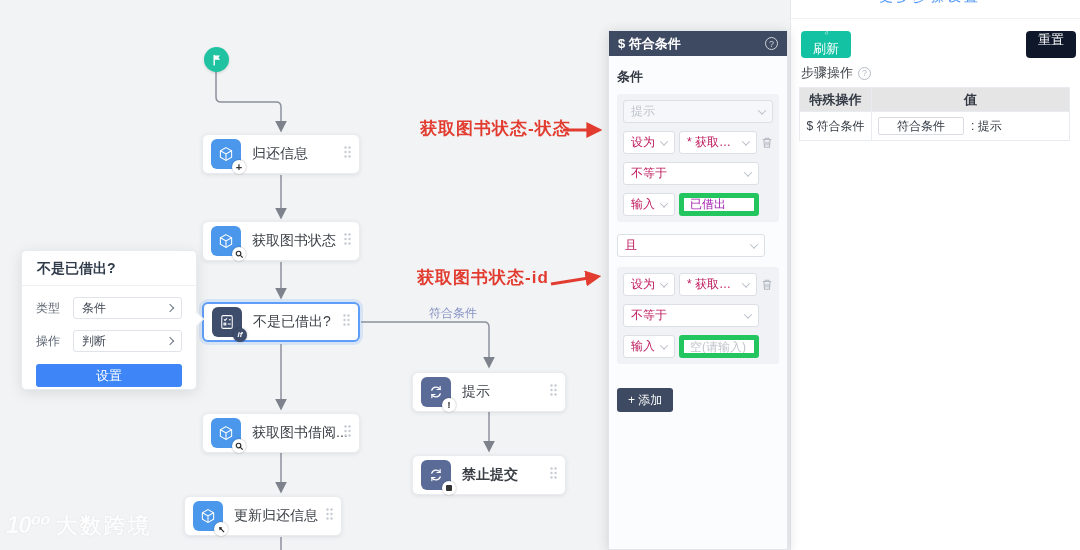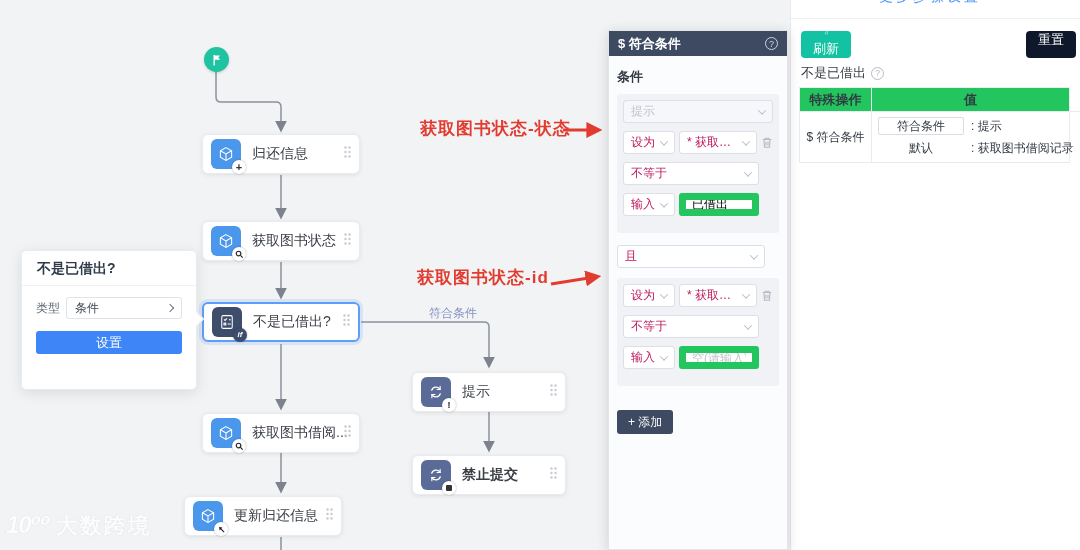--- a/index.html
+++ b/index.html
@@ -39,21 +39,21 @@
   .watermark { position:absolute; left:6px; top:511px; z-index:2; color:rgba(255,255,255,.95); display:flex;
     align-items:baseline; gap:6px; text-shadow:0 0 1px rgba(180,183,188,.6); }
   .wm-mark { font-size:24px; font-weight:bold; font-style:italic; letter-spacing:-1px; }
   .wm-name { font-size:22px; font-weight:bold; letter-spacing:2px; }
 
   
   .popup { position:absolute; left:21px; top:250px; width:176px; height:140px; background:#fff; border:1px solid #e8ebf0;
     border-radius:5px; box-shadow:0 3px 14px rgba(0,0,0,.10); z-index:6; }
   .popup-title { padding:9px 15px 7px; font-size:14px; font-weight:bold; color:#2f3a4a; border-bottom:1px solid #eef0f3; }
   .popup-row { display:flex; align-items:center; margin:11px 14px 0; }
-  .popup-row .lab { width:30px; font-size:12px; color:#5c6673; flex:0 0 auto; }
+  .popup-row .lab { width:30px; font-size:12px; color:#5c6673; flex:0 0 auto; margin-right:7px; }
   .popup-sel { flex:1; height:22px; border:1px solid #e0e3e9; border-radius:3px; display:flex; align-items:center;
     justify-content:space-between; padding:0 8px; font-size:12px; color:#424a56; cursor:pointer; }
   .chev-r { width:6px; height:6px; border-right:1.5px solid #6b7584; border-bottom:1.5px solid #6b7584;
     transform:rotate(-45deg); }
   .popup-btn { margin:12px 14px 0; width:calc(100% - 28px); height:23px; background:#3e86f7; border:none; border-radius:3px;
     color:#fff; font-size:13px; cursor:pointer; }
   .popup-arrow { position:absolute; left:192px; top:314px; width:10px; height:10px; background:#fff;
     border-top:1px solid #e8ebf0; border-right:1px solid #e8ebf0; transform:rotate(45deg); z-index:7; }
 
   
@@ -73,46 +73,46 @@
   .help.grey { border-color:#b6bbc4; color:#b6bbc4; margin-left:5px; }
   .cond-body { padding:12px 8px 0; }
   .cond-section { font-size:13px; font-weight:bold; color:#333a44; margin-bottom:8px; }
   .cgroup { background:#f0f2f5; border-radius:3px; padding:6px; margin-bottom:12px; }
   .sel { background:#fff; border:1px solid #dcdfe6; border-radius:3px; height:23px; display:flex; align-items:center;
     justify-content:space-between; padding:0 7px; font-size:12px; color:#be185d; cursor:pointer; }
   .sel.disabled { background:#f5f7fa; color:#bfc4cc; cursor:not-allowed; }
   .chev { width:6px; height:6px; border-right:1.5px solid #b9bec8; border-bottom:1.5px solid #b9bec8;
     transform:rotate(45deg) translate(-1px,-1px); flex:0 0 auto; margin-left:4px; }
   .crow { display:flex; align-items:center; gap:4px; margin-bottom:8px; }
-  .crow:last-child { margin-bottom:11px; }
+  .crow:last-child { margin-bottom:0; }
   .w-set { width:52px; flex:0 0 auto; }
   .w-field { flex:1; min-width:0; }
   .w-field span { overflow:hidden; white-space:nowrap; text-overflow:ellipsis; }
   .w-op { margin-right:14px; }
-  .crow .inp { flex:1; min-width:0; height:23px; border:7px solid #22c55e; border-radius:3px; background:#fff;
-    font-size:12px; padding:0 6px; color:#000000; font-family:inherit; }
+  .crow .inp { flex:1; min-width:0; height:23px; border:5px solid #22c55e; border-radius:3px; background:#fff;
+    font-size:12px; padding:0 6px; color:#a21caf; font-family:inherit; }
   .crow .inp::placeholder { color:#c0c4cc; }
   .trash { flex:0 0 auto; cursor:pointer; display:flex; }
   .add-btn { margin-top:12px; background:#3e4a61; color:#fff; border:none; border-radius:3px; height:24px;
     padding:0 11px; font-size:12px; cursor:pointer; }
 
   
   .settings { position:absolute; left:790px; top:0; width:290px; height:550px; background:#fff;
     border-left:1px solid #e6e8ec; z-index:8; }
   .top-cut { position:absolute; left:88px; top:0; width:140px; height:7px; overflow:hidden; }
   .top-cut span { position:relative; top:-12px; display:block; color:#4f94f7; font-size:14px; letter-spacing:3px; white-space:nowrap; }
   .top-divider { position:absolute; left:0; top:18px; width:100%; border-top:1px solid #f0f1f3; }
   .btn { position:absolute; top:31px; height:27px; border:none; border-radius:4px; color:#fff; font-size:13px;
     display:flex; align-items:center; gap:5px; cursor:pointer; padding:0 12px;flex-direction:column; }
   .btn.refresh { left:10px; background:#13c2a2; }
   .btn.reset { right:4px; background:#0f172a; }
   .sec-label { position:absolute; left:10px; top:64px; font-size:13px; color:#3a3f46; display:flex; align-items:center; }
   .tbl { position:absolute; left:8px; top:87px; width:271px; border:1px solid #e8ebf0; font-size:13px; color:#333a44; }
   .tr { display:flex; }
-  .th { background:#22c55e; font-weight:bold; height:23px; display:flex; align-items:center; justify-content:center; }
+  .th { background:#e5e5e5; font-weight:bold; height:23px; display:flex; align-items:center; justify-content:center; }
   .c1 { width:72px; flex:0 0 auto; border-right:1px solid #e8ebf0; }
   .c2 { flex:1; }
   .td { border-top:1px solid #e8ebf0; }
   .td.c1 { display:flex; align-items:center; justify-content:center; font-size:12px; }
   .td.c2 { padding:5px 6px; }
   .vline { display:flex; align-items:center; margin-bottom:4px; }
   .vline:last-child { margin-bottom:0; }
   .vtag { width:86px; height:18px; display:flex; align-items:center; justify-content:center; font-size:12px;
     flex:0 0 auto; margin-right:7px; }
   .vtag.boxed { background:#fff; border:1px solid #d9dce2; border-radius:2px; cursor:pointer; }
@@ -340,20 +340,27 @@
 
   <div class="popup">
     <div class="popup-title">不是已借出?</div>
     <div class="popup-row">
       <span class="lab">类型</span>
       <div class="popup-sel">
         <span>条件</span>
         <span class="chev-r"></span>
       </div>
     </div>
+    <div class="popup-row">
+      <span class="lab">操作</span>
+      <div class="popup-sel">
+        <span>判断</span>
+        <span class="chev-r"></span>
+      </div>
+    </div>
     <button class="popup-btn">设置</button>
   </div>
   <div class="popup-arrow"></div>
 
   <div class="anno anno1">获取图书状态-状态</div>
   <div class="anno anno2">获取图书状态-id</div>
   <svg class="anno-arrows" width="1080" height="550">
     <defs>
       <marker id="redarr" viewBox="0 0 10 10" refX="6" refY="5" markerWidth="5" markerHeight="5" orient="auto">
         <path d="M0,0 L10,5 L0,10 Z" fill="#e23c30"></path>
@@ -463,38 +470,34 @@
         <path d="M13 8 A5 5 0 1 1 10.5 3.7" stroke="#fff" stroke-width="1.7" stroke-linecap="round"></path>
         <path d="M9.7 1.2 L13.6 3.4 L9.8 5.8 Z" fill="#fff"></path>
       </svg>
       <span>刷新</span>
     </button>
     <button class="btn reset">
       <span>重置</span>
     </button>
 
     <div class="sec-label">
-      <span>不是已借出</span>
+      <span>步骤操作</span>
       <span class="help grey"></span>
     </div>
 
     <div class="tbl">
       <div class="tr">
         <div class="th c1">特殊操作</div>
         <div class="th c2">值</div>
       </div>
       <div class="tr">
         <div class="td c1">$ 符合条件</div>
         <div class="td c2">
           <div class="vline">
             <span class="vtag boxed">符合条件</span>
             <span class="vval">: 提示</span>
           </div>
-          <div class="vline">
-            <span class="vtag">默认</span>
-            <span class="vval">: 获取图书借阅记录</span>
-          </div>
         </div>
       </div>
     </div>
   </div>
 
 </div>
 
 </body></html>

